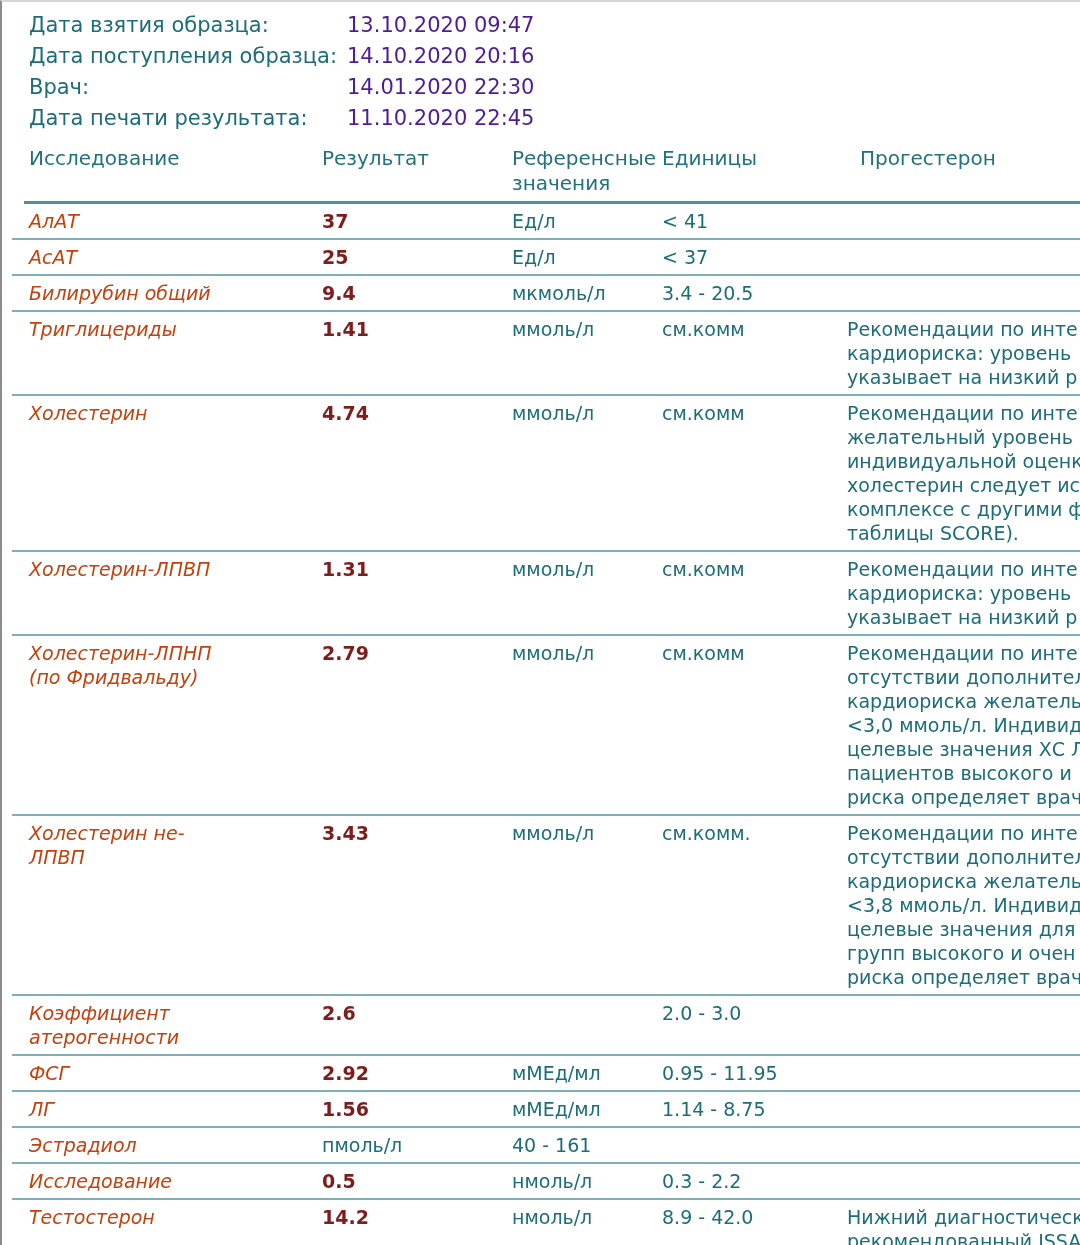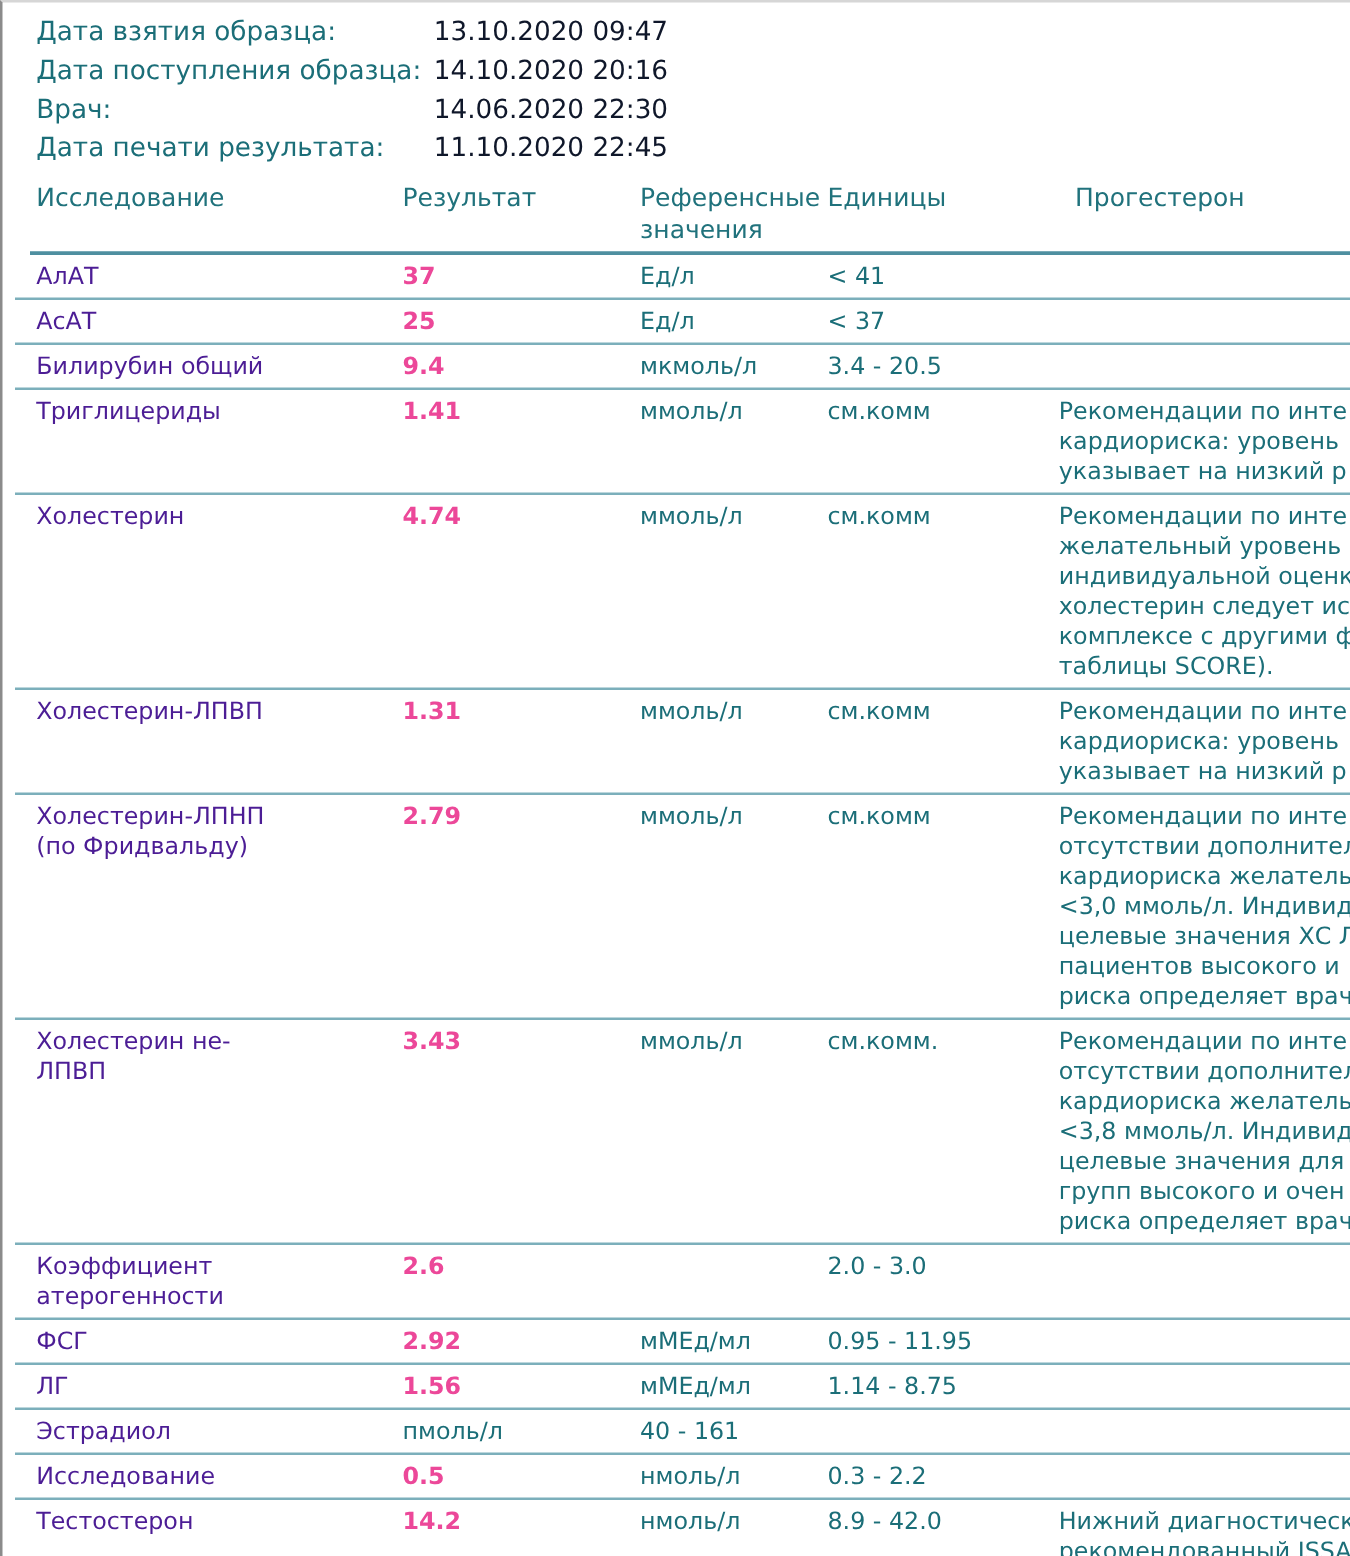--- a/index.html
+++ b/index.html
@@ -21,21 +21,21 @@
   .meta { padding-top: 8px; }
   .meta-row {
     display: grid;
     grid-template-columns: 318px 1fr;
     padding-left: 27px;
     line-height: 31px;
     font-size: 21px;
     color: #1b6e78;
   }
   .meta-label { white-space: nowrap; }
-  .meta-value { white-space: nowrap; color: #0f172a; }
+  .meta-value { white-space: nowrap; color: #4c1d95; }
   
   .rtable { margin-top: 10px; }
   .thead, .trow {
     display: grid;
     grid-template-columns: 320px 190px 150px 185px 1fr;
     position: relative;
   }
   .thead { padding-top: 2px; padding-bottom: 8px; font-size: 20px; line-height: 25px; color: #20727c; }
   .thead::after {
     content: ""; position: absolute; left: 22px; right: 0; bottom: 0;
@@ -46,25 +46,26 @@
   .th-ref { max-width: 150px; }
   .th-comment { padding-left: 13px; }
   .trow { font-size: 19px; line-height: 24px; }
   .trow::after {
     content: ""; position: absolute; left: 10px; right: 0; bottom: 0;
     height: 2px; background: #7cafbb;
   }
   .cell { padding-top: 5px; padding-bottom: 7px; }
   .cell-name {
     padding-left: 27px; padding-right: 82px;
-    color: #4c1d95;
+    color: #c2410c;
+    font-style: italic;
   }
   .cell-result {
     font-weight: bold;
-    color: #ec4899;
+    color: #7f1d1d;
   }
   .cell-units, .cell-ref { color: #1b6e78; }
   .cell-comment { color: #1b6e78; overflow: hidden; }
   .cline { white-space: nowrap; overflow: hidden; }
 </style>
 </head>
 <body>
 
 <div class="page">
 
@@ -72,21 +73,21 @@
       <div class="meta-row">
         <div class="meta-label">Дата взятия образца:</div>
         <div class="meta-value">13.10.2020 09:47</div>
       </div>
       <div class="meta-row">
         <div class="meta-label">Дата поступления образца:</div>
         <div class="meta-value">14.10.2020 20:16</div>
       </div>
       <div class="meta-row">
         <div class="meta-label">Врач:</div>
-        <div class="meta-value">14.06.2020 22:30</div>
+        <div class="meta-value">14.01.2020 22:30</div>
       </div>
       <div class="meta-row">
         <div class="meta-label">Дата печати результата:</div>
         <div class="meta-value">11.10.2020 22:45</div>
       </div>
     </div>
 
   <div class="rtable">
     <div class="thead">
       <div class="th th-test">Исследование</div>

